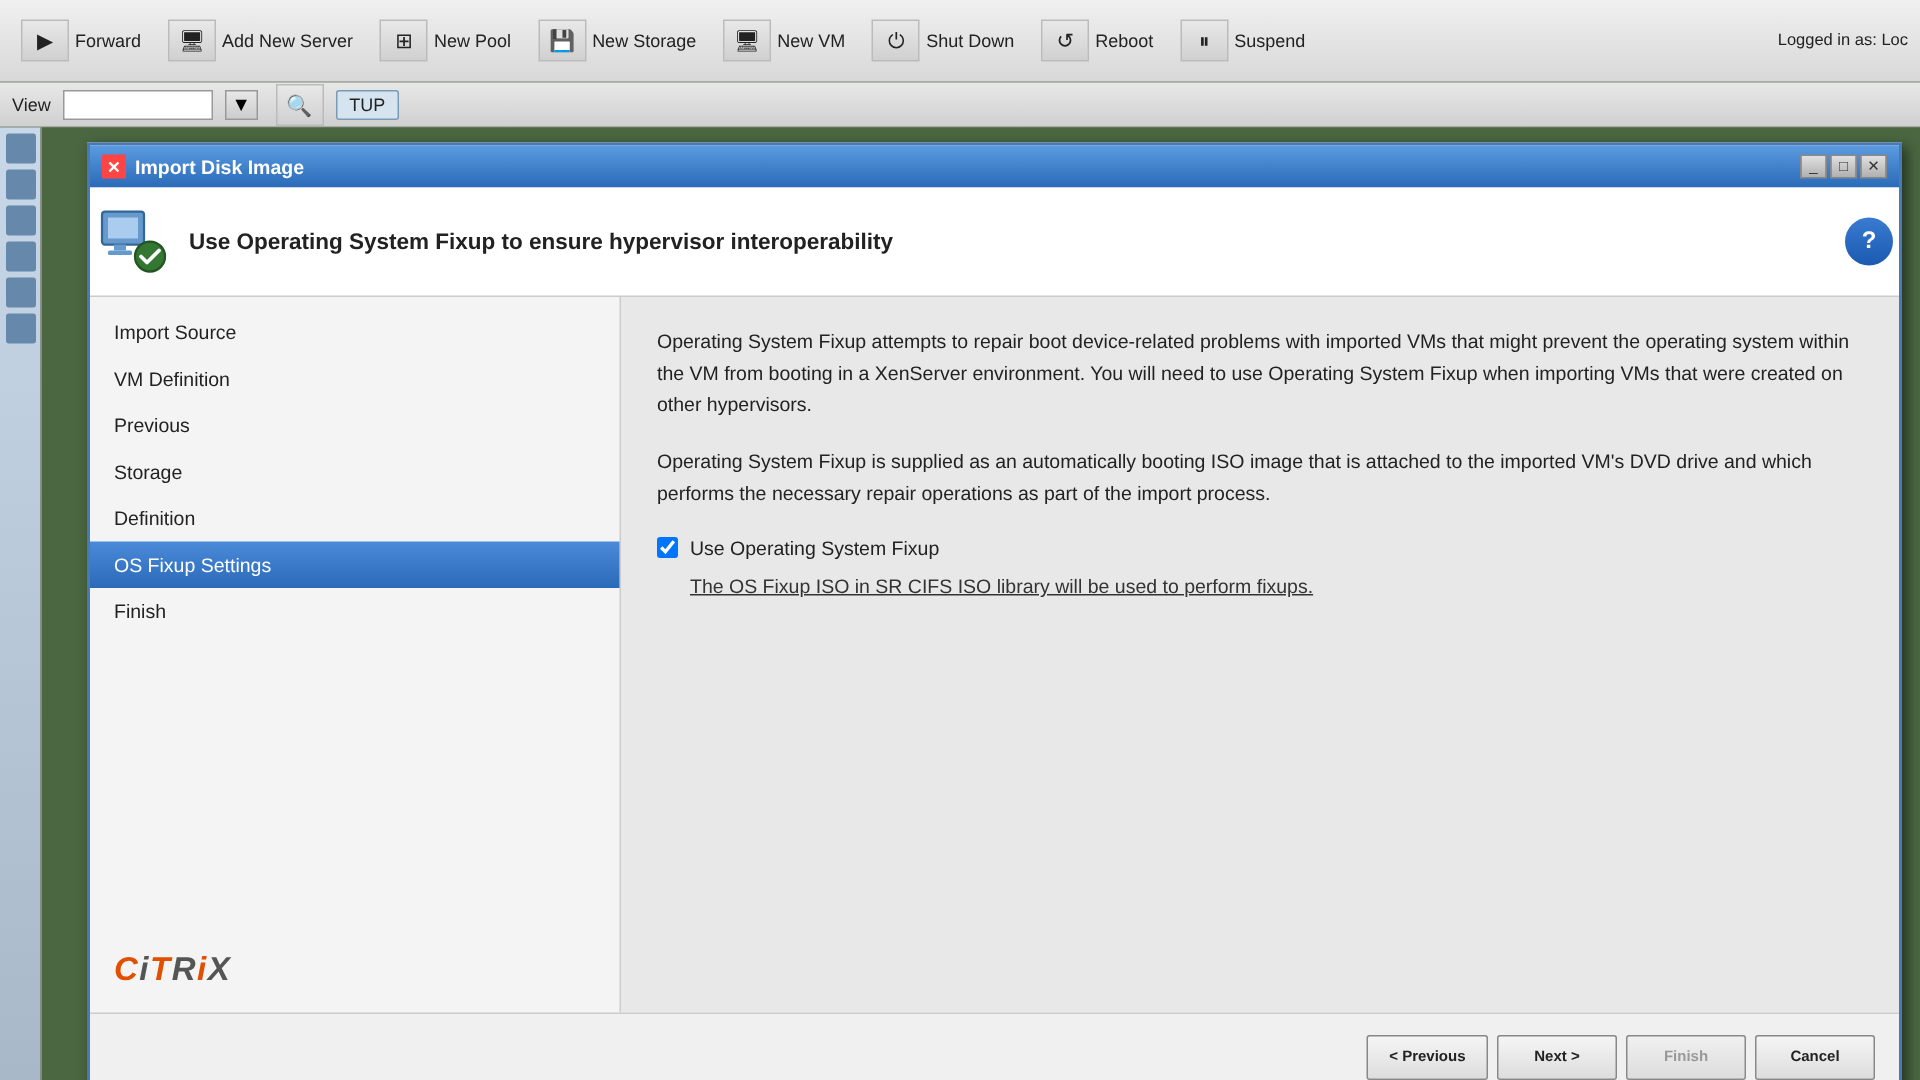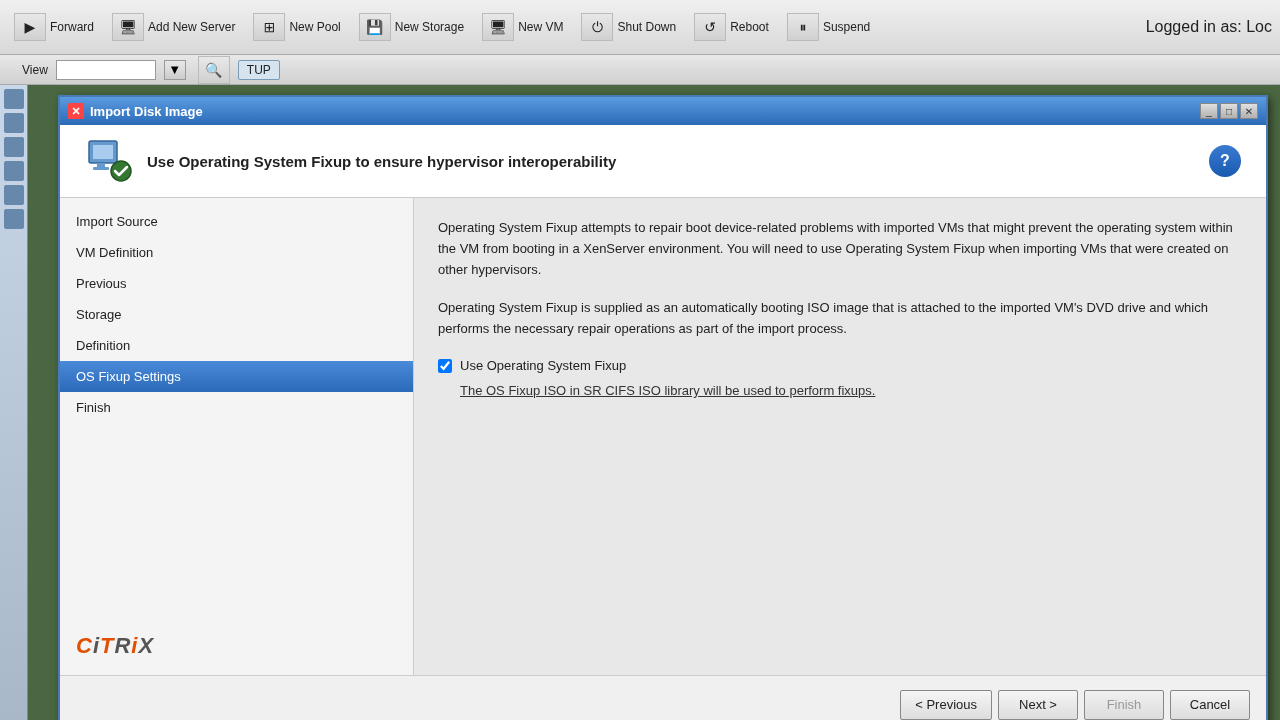--- a/index.html
+++ b/index.html
@@ -30,21 +30,21 @@
       font-size: 12px;
       color: #222;
       cursor: pointer;
     }
     .view-bar {
       background: linear-gradient(to bottom, #e8e8e8, #d0d0d0);
       height: 30px;
       border-bottom: 1px solid #aaa;
       display: flex;
       align-items: center;
-      padding: 0 22px;
+      padding: 0 8px;
       gap: 8px;
     }
     .view-label {
       font-size: 12px;
       color: #222;
     }
     .view-input {
       width: 100px;
       height: 20px;
       border: 1px solid #999;
@@ -62,21 +62,21 @@
       font-size: 12px;
       font-weight: normal;
       color: #222;
       background: #d6e4f0;
       border: 1px solid #7a9bb5;
       padding: 2px 8px;
       border-radius: 2px;
     }
     .logged-in {
       margin-left: auto;
-      font-size: 16px;
+      font-size: 11px;
       color: #222;
     }
 
     
     .left-icon-bar {
       position: absolute;
       left: 0;
       top: 85px;
       width: 28px;
       bottom: 0;
@@ -155,21 +155,21 @@
       border: 1px solid #888;
       cursor: pointer;
       display: flex; align-items: center; justify-content: center;
       font-size: 10px;
       color: #333;
     }
 
     
     .dialog-header {
       background: white;
-      padding: 12px 25px;
+      padding: 12px 4px;
       display: flex;
       align-items: center;
       gap: 14px;
       border-bottom: 1px solid #ccc;
       min-height: 60px;
     }
     .dialog-header-icon {
       width: 48px;
       height: 48px;
       flex-shrink: 0;
@@ -245,21 +245,21 @@
 
     .content-para {
       font-size: 13px;
       color: #222;
       line-height: 1.6;
       margin-bottom: 18px;
     }
 
     .checkbox-row {
       display: flex;
-      align-items: flex-end;
+      align-items: flex-start;
       gap: 8px;
       margin-bottom: 10px;
     }
     .checkbox-input {
       width: 14px;
       height: 14px;
       cursor: pointer;
     }
     .checkbox-label {
       font-size: 13px;
@@ -282,24 +282,25 @@
       justify-content: flex-end;
       padding: 0 16px;
       gap: 6px;
     }
     .footer-btn {
       min-width: 80px;
       height: 30px;
       padding: 0 14px;
       border: 1px solid #888;
       background: linear-gradient(to bottom, #f5f5f5, #ddd);
-      font-size: 13px;
+      font-size: 10px;
       color: #222;
       cursor: pointer;
       border-radius: 2px;
+      font-weight: bold;
     }
     .footer-btn:disabled, .footer-btn.disabled {
       color: #999;
       cursor: default;
       background: linear-gradient(to bottom, #f0f0f0, #ddd);
     }
 
     
     .toolbar-icon-box {
       width: 32px;

